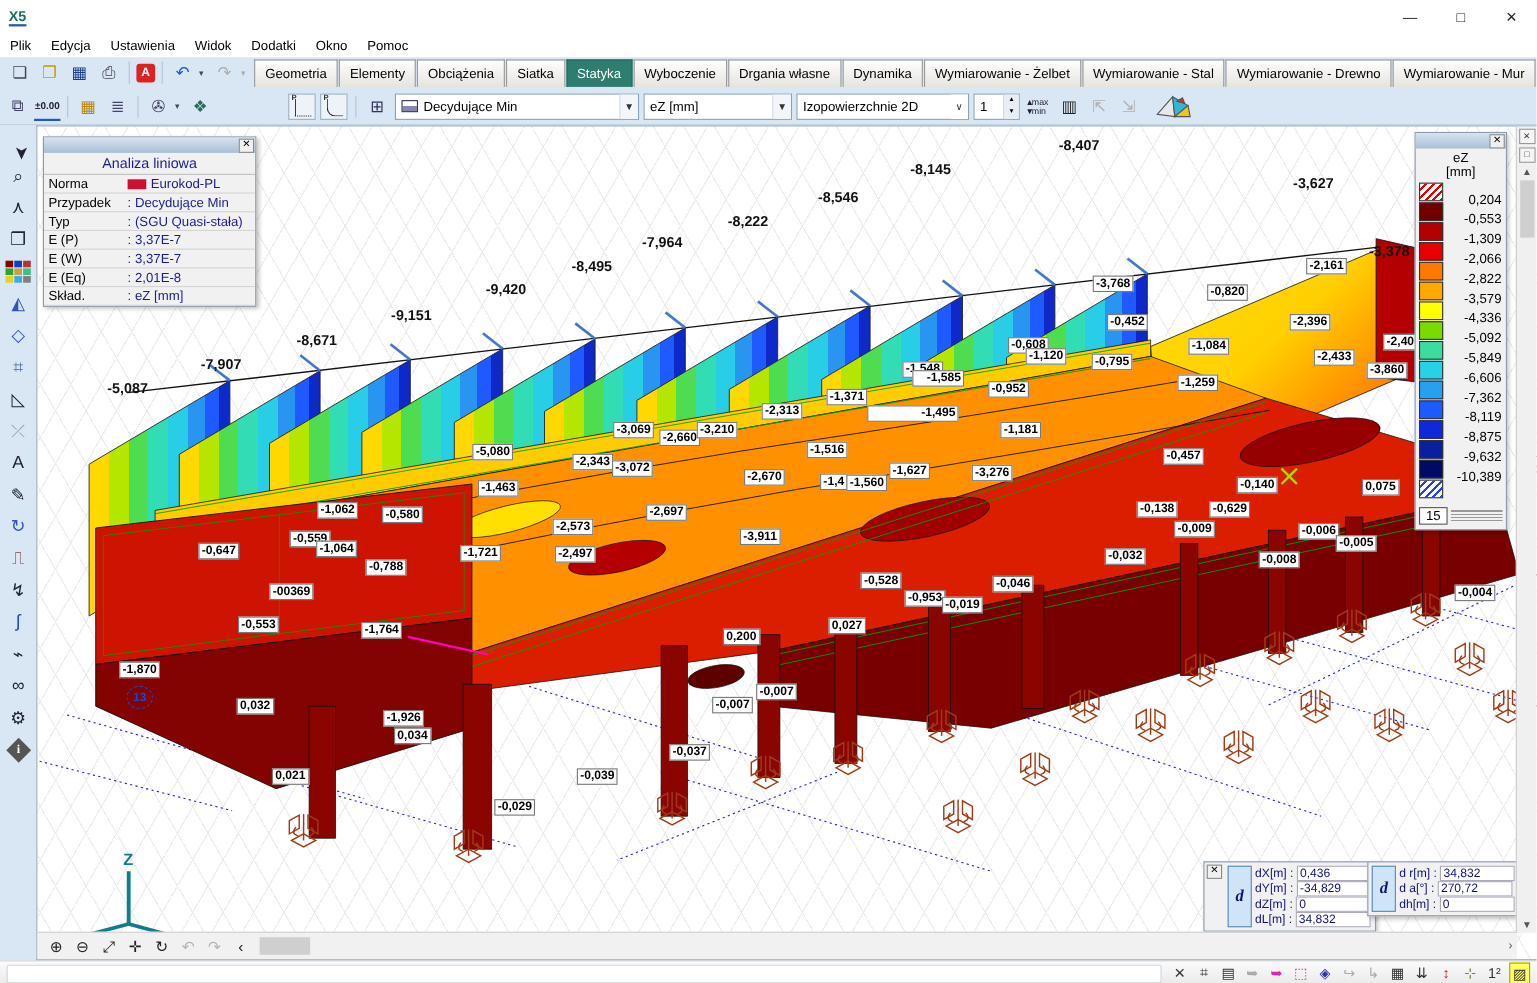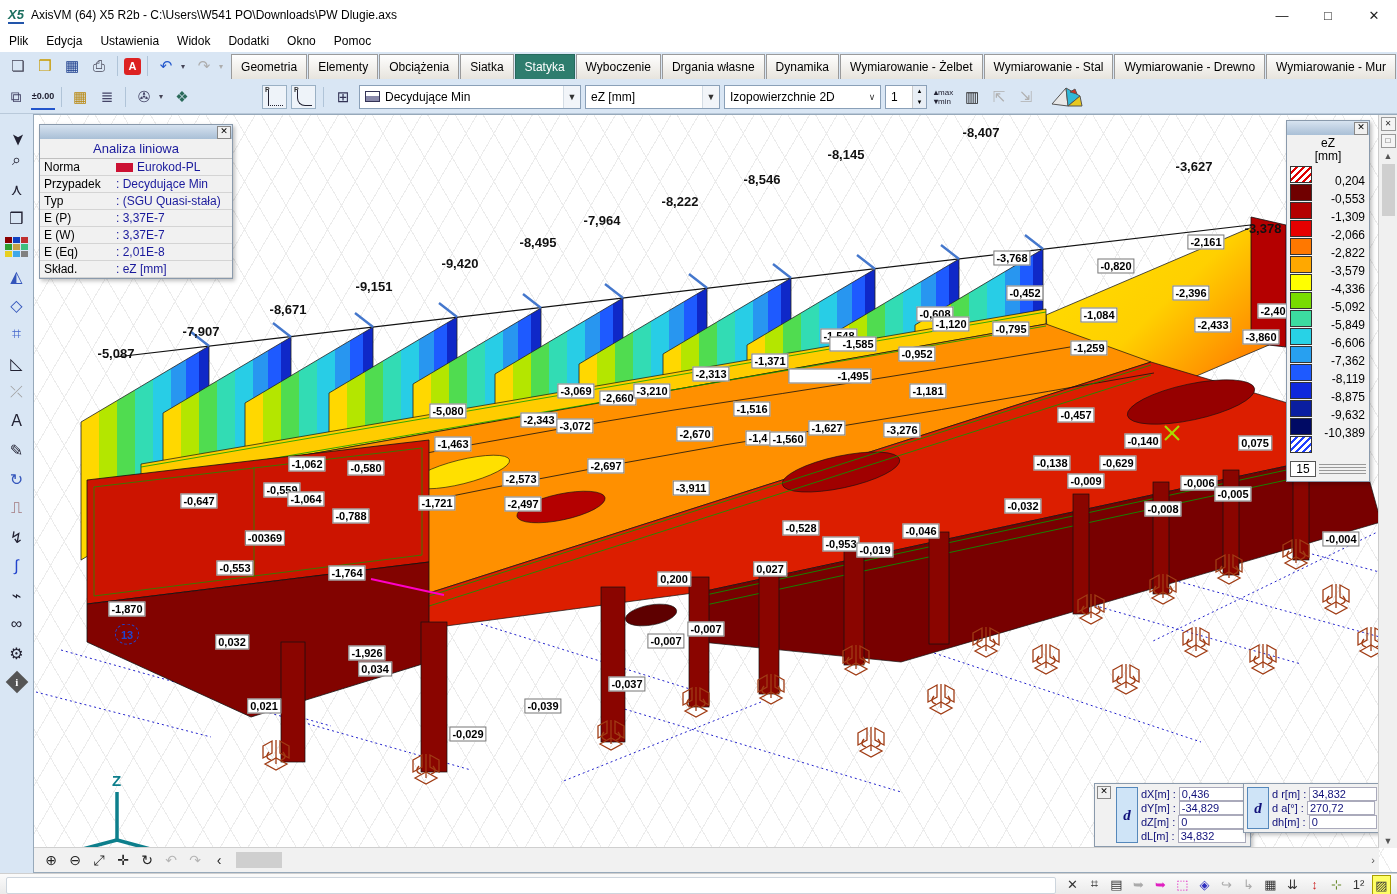--- a/index.html
+++ b/index.html
@@ -1,19 +1,19 @@
 <!DOCTYPE html>
 <html><head>
 <meta charset="utf-8">
 <style>
   html,body{margin:0;padding:0}
   body{width:1397px;height:894px;font-family:"Liberation Sans",sans-serif;overflow:hidden;background:#fff;position:relative}
   
   .titlebar{height:30px;display:flex;align-items:center;background:#fff;padding-left:8px;gap:7px;font-size:12px;color:#000}
-  .logo{font-weight:bold;font-style:italic;color:#1c6f5f;border-bottom:2px solid #2255aa;font-size:13px}
+  .logo{font-weight:bold;color:#1c6f5f;border-bottom:2px solid #2255aa;font-size:13px}
   .win-controls{margin-left:auto;display:flex}
   .win-btn{width:46px;height:30px;display:flex;align-items:center;justify-content:center;font-size:13px;color:#222}
   
   .menubar{height:22px;display:flex;align-items:center;background:#fff;font-size:12px}
   .menu-item{padding:0 9px;color:#000}
   
   .tabrow{height:28px;display:flex;background:#d9e6f4;align-items:center}
   .toolbar1{width:258px;display:flex;align-items:center;gap:3px;padding-left:6px;height:100%}
   .tbtn{min-width:24px;height:24px;display:flex;align-items:center;justify-content:center;font-size:15px;color:#334}
   .tsep{width:1px;height:20px;background:#b0c4d8;margin:0 3px}
@@ -93,21 +93,20 @@
   .statusbar{height:22px;background:linear-gradient(#fbfbfb,#e9e9e9);display:flex;align-items:center;padding:0 6px;gap:8px;border-top:1px solid #cfcfcf}
   .status-box{flex:1;height:15px;background:#fff;border:1px solid #cdd5dd;border-radius:2px}
   .sico{min-width:17px;height:18px;display:flex;align-items:center;justify-content:center;font-size:13px}
   .sico.hl{background:#ffff66;border:1px solid #aaa000}
 </style>
 </head>
 <body>
 
 <div class="titlebar">
   <span class="logo">X5</span>
-  <span>AxisVM (64) X5 R2b - C:\Users\W541 PO\Downloads\PW Dlugie.axs</span>
   <div class="win-controls">
       <span class="win-btn">—</span>
       <span class="win-btn">□</span>
       <span class="win-btn">✕</span>
     </div>
 </div>
 
 <div class="menubar">
     <span class="menu-item">Plik</span>
     <span class="menu-item">Edycja</span>

